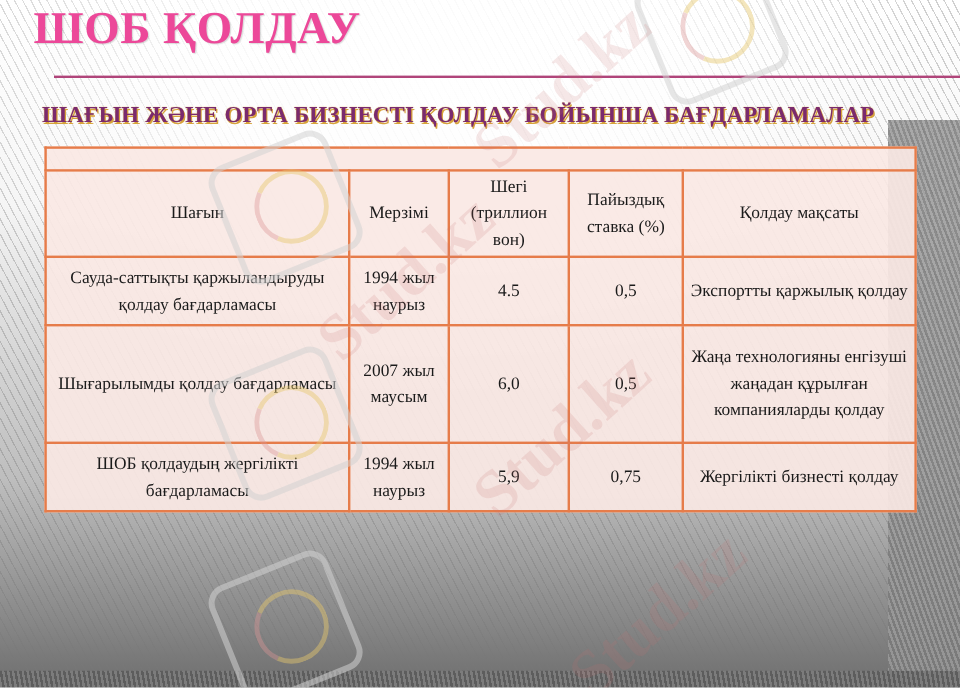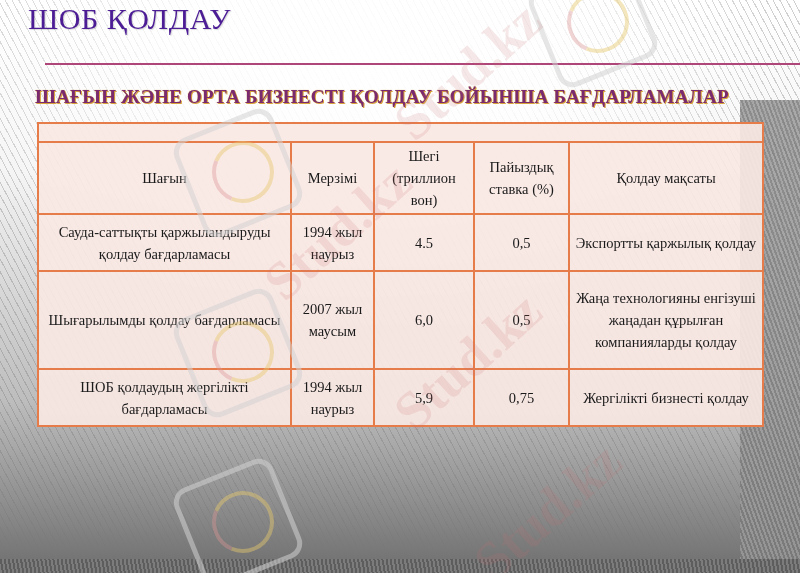--- a/index.html
+++ b/index.html
@@ -43,23 +43,23 @@
     .bg-bottom {
       position: absolute;
       left: 0; bottom: 0;
       width: 800px; height: 14px;
       background: repeating-linear-gradient(80deg, #7c7c7c 0px, #7c7c7c 2px, #5d5d5d 2px, #5d5d5d 4px);
     }
     .title {
       position: absolute;
       left: 28px;
       top: 2px;
-      font-size: 30px;
-      font-weight: normal;
-      color: #4c1d95;
+      font-size: 38px;
+      font-weight: bold;
+      color: #ec4899;
       letter-spacing: 0.5px;
       text-shadow: 1px 1px 1px rgba(0,0,0,0.15);
     }
     .title-rule {
       position: absolute;
       left: 45px;
       top: 63px;
       width: 755px;
       height: 2px;
       background: #b0457a;

